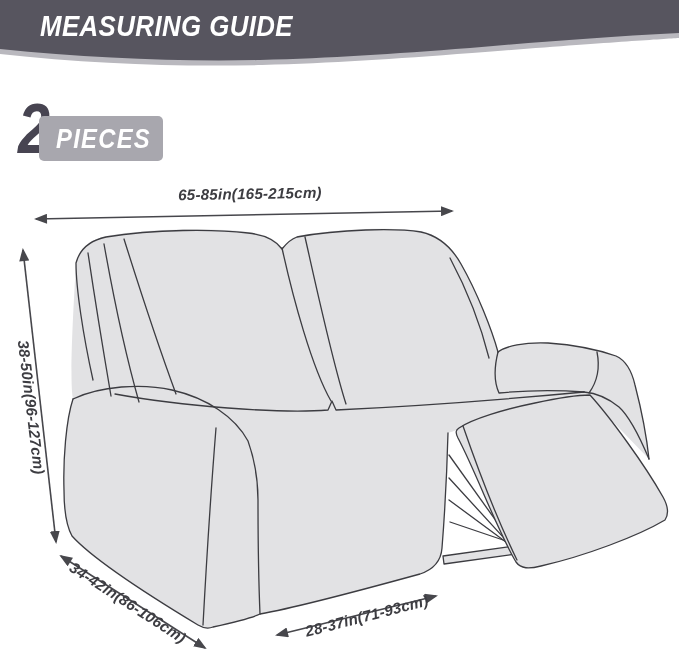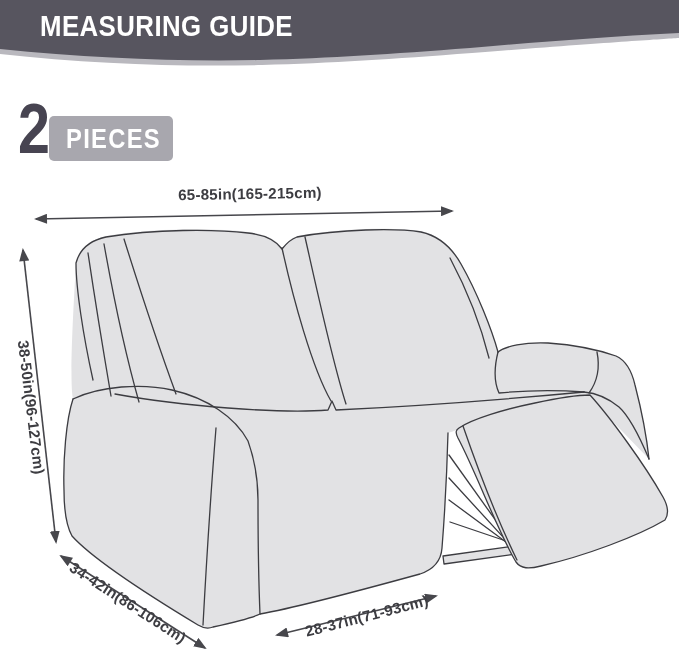--- a/index.html
+++ b/index.html
@@ -2,41 +2,42 @@
 <html><head>
 <meta charset="utf-8">
 <style>
   html,body{margin:0;padding:0;background:#ffffff;}
   .stage{
     position:relative;
     width:679px;height:652px;
     background:#ffffff;
     overflow:hidden;
     font-family:"Liberation Sans", sans-serif;
+    font-style:italic;
   }
   .header-svg{position:absolute;top:0;left:0;display:block;}
   .header-title{
     position:absolute;top:9px;left:40px;
     color:#ffffff;
     font-size:30px;font-weight:800;
     letter-spacing:.5px;
     transform:scaleX(.86);
     transform-origin:left center;
     white-space:nowrap;
   }
   .badge{position:absolute;top:100px;left:18px;width:200px;height:75px;}
   .badge-num{
     position:absolute;left:0;top:-6px;
     font-size:70px;font-weight:800;line-height:1;
     color:#474451;
     transform:scaleX(.82);
     transform-origin:left top;
   }
   .badge-rect{
-    position:absolute;left:31px;top:16px;
+    position:absolute;left:21px;top:16px;
     width:124px;height:45px;
     background:#a8a7ae;border-radius:5px;
     display:flex;align-items:center;
     padding-left:17px;box-sizing:border-box;
   }
   .badge-label{
     color:#ffffff;font-size:28px;font-weight:700;
     letter-spacing:1.5px;line-height:1;
     transform:scaleX(.85);transform-origin:left center;
     white-space:nowrap;

